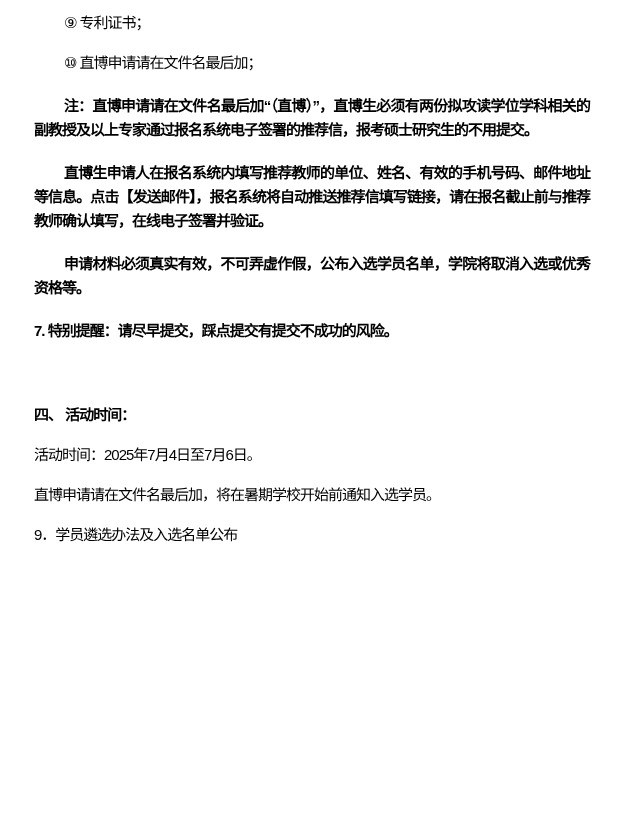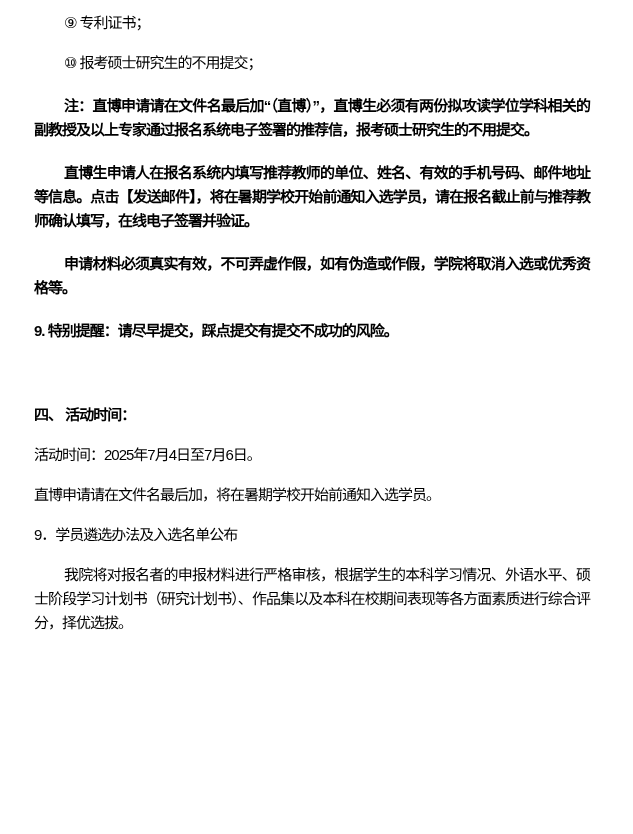--- a/index.html
+++ b/index.html
@@ -31,24 +31,23 @@
   .doc p.bold { font-weight: bold; margin-top: 19px; }
   .doc p.indent { text-indent: 2em; }
   .doc p.gap-before { margin-top: 60px; }
 </style>
 </head>
 <body style="background: rgb(255, 255, 255); color: rgb(0, 0, 0);">
 
 <main class="doc">
   <div id="paragraphs">
       <p class="indent">⑨ 专利证书；</p>
-      <p class="indent">⑩ 报考硕士研究生的不用提交；</p>
+      <p class="indent">⑩ 直博申请请在文件名最后加；</p>
       <p class="bold indent">注：直博申请请在文件名最后加“（直博）”，直博生必须有两份拟攻读学位学科相关的副教授及以上专家通过报名系统电子签署的推荐信，报考硕士研究生的不用提交。</p>
-      <p class="bold indent">直博生申请人在报名系统内填写推荐教师的单位、姓名、有效的手机号码、邮件地址等信息。点击【发送邮件】，将在暑期学校开始前通知入选学员，请在报名截止前与推荐教师确认填写，在线电子签署并验证。</p>
-      <p class="bold indent">申请材料必须真实有效，不可弄虚作假，如有伪造或作假，学院将取消入选或优秀资格等。</p>
-      <p class="bold">9. 特别提醒：请尽早提交，踩点提交有提交不成功的风险。</p>
+      <p class="bold indent">直博生申请人在报名系统内填写推荐教师的单位、姓名、有效的手机号码、邮件地址等信息。点击【发送邮件】，报名系统将自动推送推荐信填写链接，请在报名截止前与推荐教师确认填写，在线电子签署并验证。</p>
+      <p class="bold indent">申请材料必须真实有效，不可弄虚作假，公布入选学员名单，学院将取消入选或优秀资格等。</p>
+      <p class="bold">7. 特别提醒：请尽早提交，踩点提交有提交不成功的风险。</p>
       <p class="bold gap-before">四、 活动时间：</p>
       <p>活动时间：2025年7月4日至7月6日。</p>
       <p>直博申请请在文件名最后加，将在暑期学校开始前通知入选学员。</p>
       <p>9．学员遴选办法及入选名单公布</p>
-      <p class="indent">我院将对报名者的申报材料进行严格审核，根据学生的本科学习情况、外语水平、硕士阶段学习计划书（研究计划书）、作品集以及本科在校期间表现等各方面素质进行综合评分，择优选拔。</p>
     </div>
 </main>
 
 </body></html>

